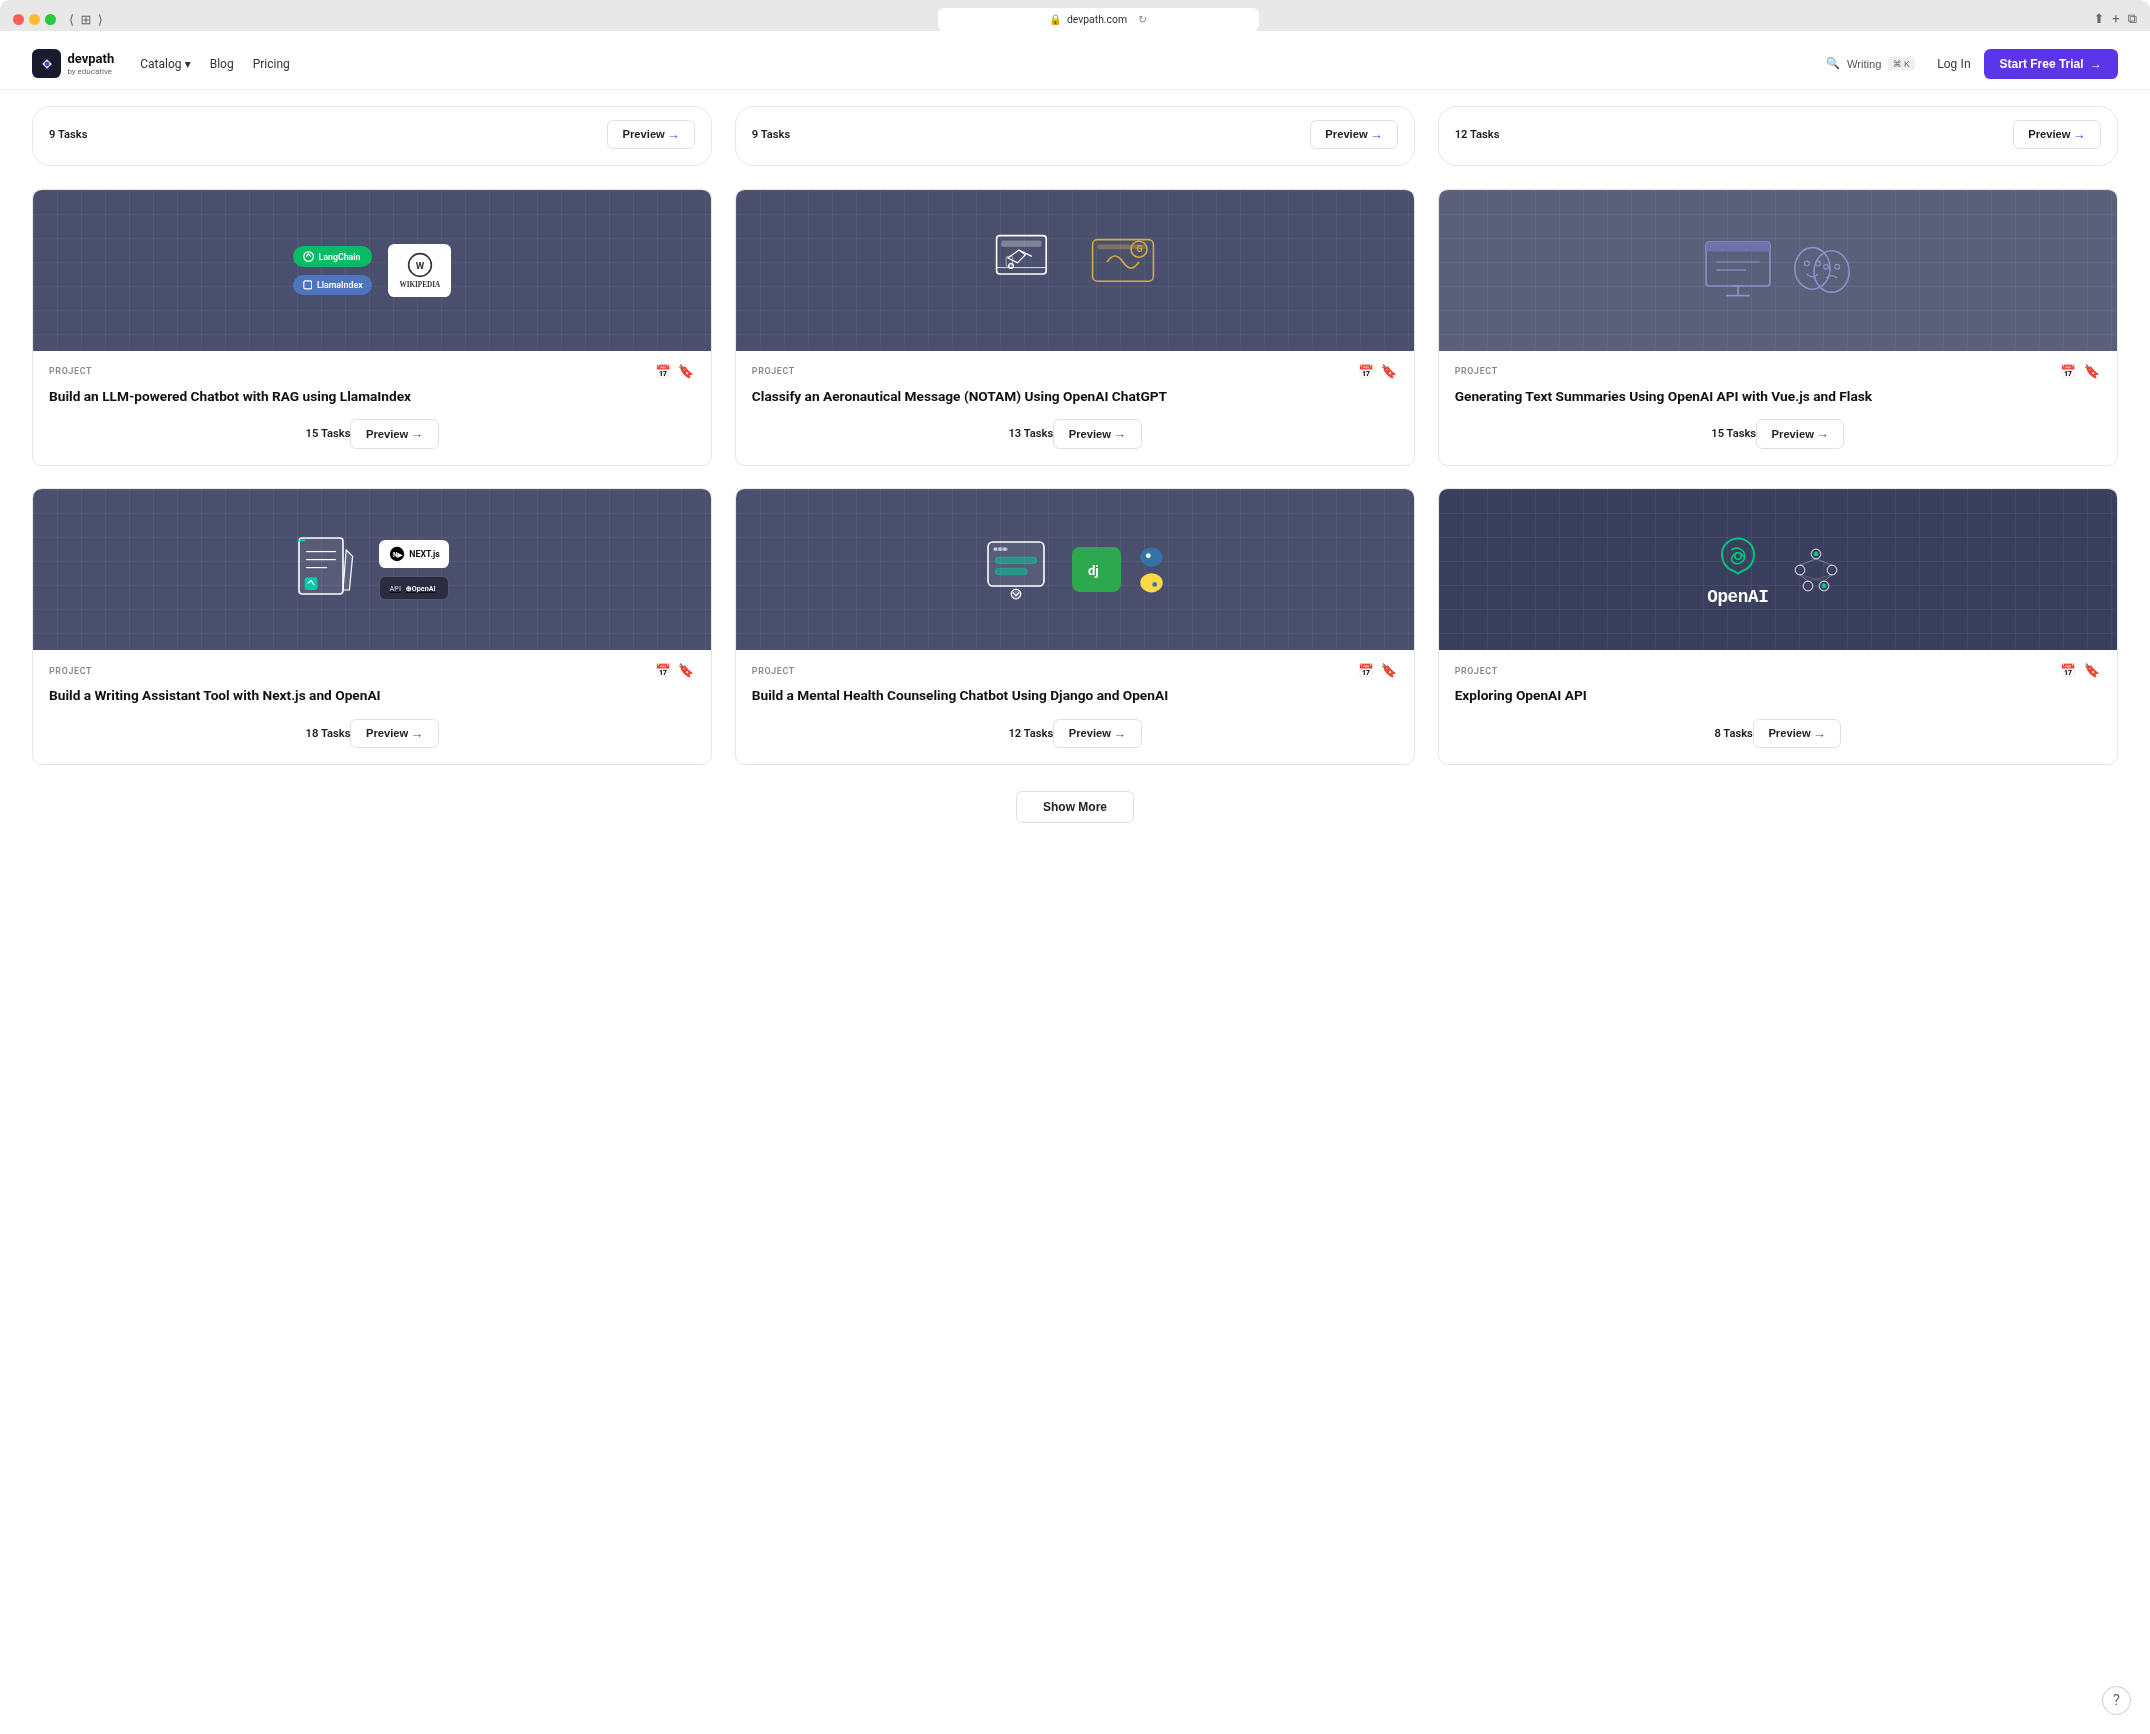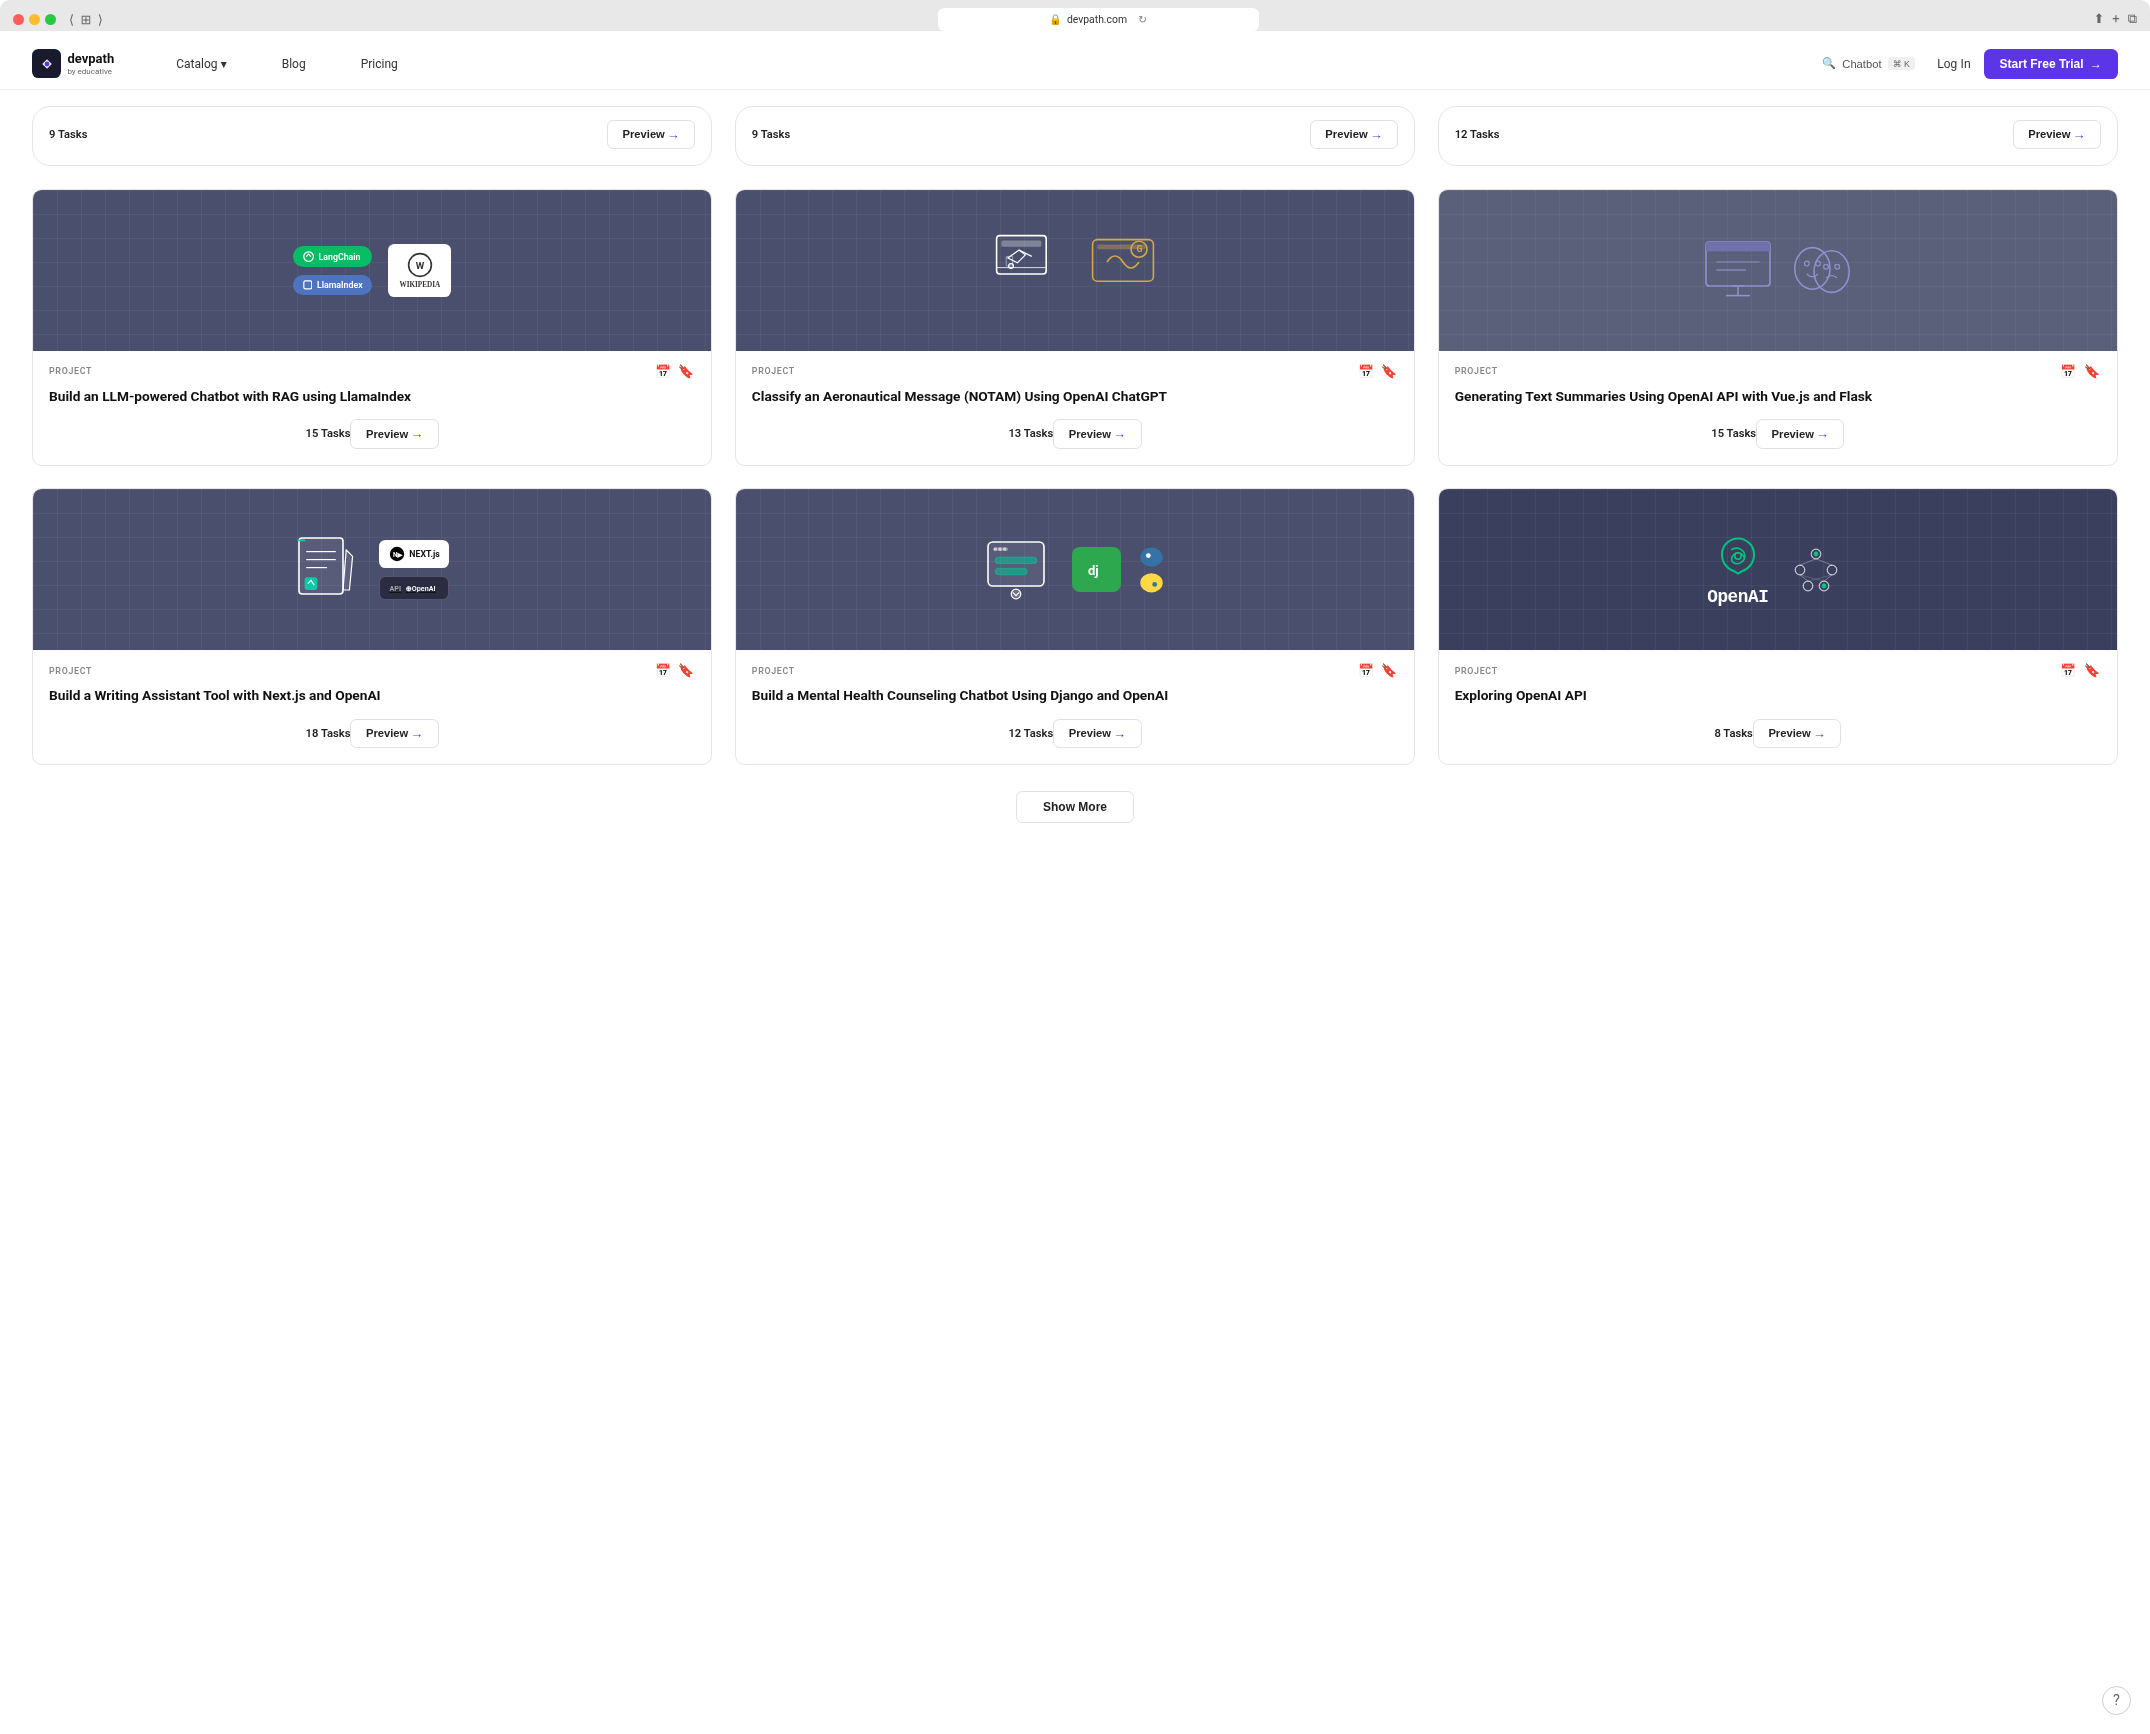--- a/index.html
+++ b/index.html
@@ -82,21 +82,20 @@
     .logo-sub { font-size: 8px; color: #666; }
     .nav-links { display: flex; align-items: center; gap: 19px; }
     .nav-link {
       font-size: 12px;
       color: #333;
       text-decoration: none;
       cursor: pointer;
       display: flex;
       align-items: center;
       gap: 3.2px;
-      margin-left: 36px;
     }
     .nav-spacer { flex: 1; }
     .search-btn {
       display: flex;
       align-items: center;
       gap: 6.4px;
       font-size: 11.2px;
       color: #555;
       cursor: pointer;
       padding: 4.8px 9.6px;
@@ -369,21 +368,21 @@
     <a class="nav-link">
       <span>Blog</span>
     </a>
     <a class="nav-link">
       <span>Pricing</span>
     </a>
   </div>
   <div class="nav-spacer"></div>
   <button class="search-btn">
     <span>🔍</span>
-    <span>Chatbot</span>
+    <span>Writing</span>
     <span class="search-kbd">⌘ K</span>
   </button>
   <button class="login-btn">Log In</button>
   <button class="trial-btn">
     <span>Start Free Trial</span>
     <span>→</span>
   </button>
 </nav>
 
 <main class="main">

